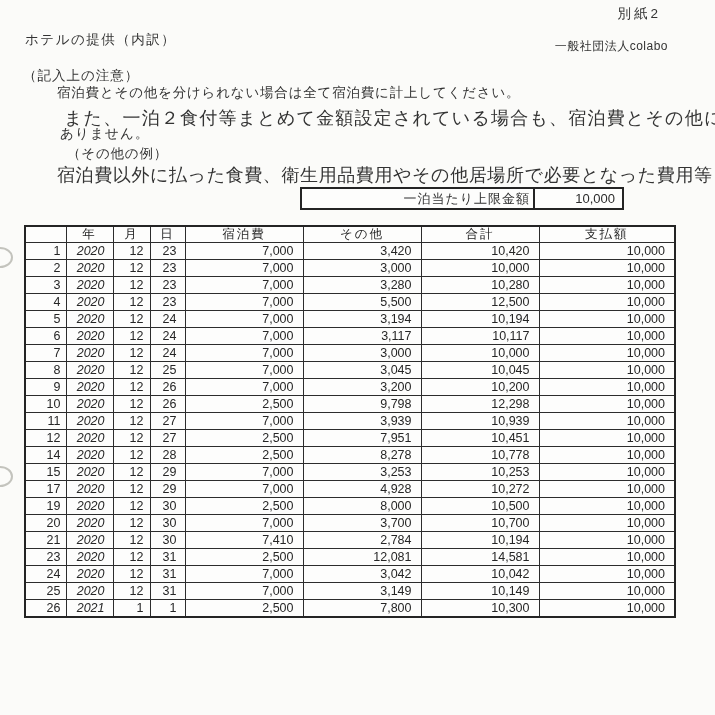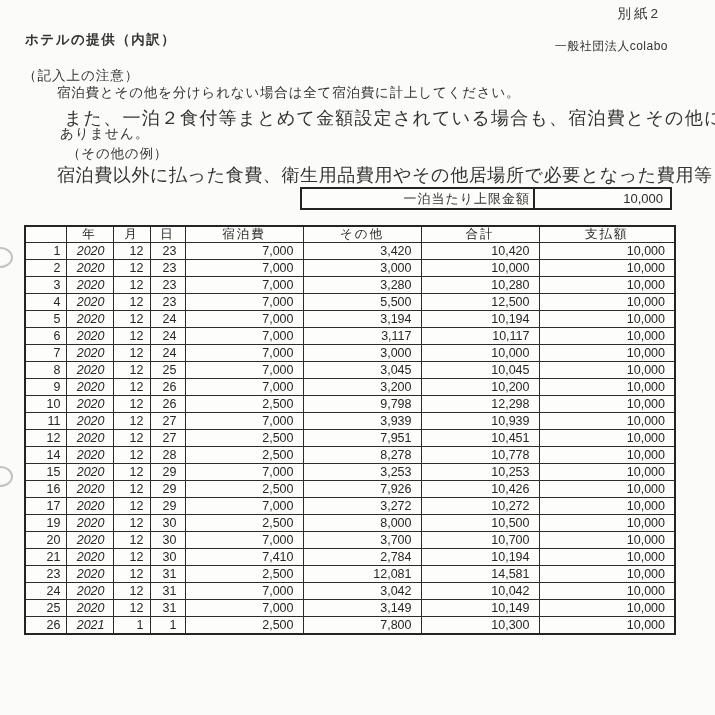--- a/index.html
+++ b/index.html
@@ -10,32 +10,32 @@
     color:#2b2b2b;
     overflow:hidden;
   }
   .page {
     position:relative;
     width:715px; height:715px;
     background:#fbfbf9;
   }
   .txt { position:absolute; white-space:nowrap; color:#333333; }
   .corner-label { top:5px; right:54px; font-size:13.5px; letter-spacing:3px;text-align:center; }
-  .doc-title    { top:31px; left:25px;  font-size:13.5px; letter-spacing:1.5px;font-weight:bold; }
+  .doc-title    { top:31px; left:25px;  font-size:13.5px; letter-spacing:1.5px; }
   .org-name     { top:38px; right:47px; font-size:12px; letter-spacing:0.5px; }
   .notes-heading  { top:67px;  left:23px; font-size:13.5px; letter-spacing:1px; }
   .note-line1     { top:84px;  left:57px; font-size:13.5px; letter-spacing:0.8px; }
   .note-line2     { top:106px; left:64px; font-size:18px; letter-spacing:1.2px; }
   .note-line3     { top:125px; left:60px; font-size:13.5px; letter-spacing:1.2px;text-align:right; }
   .example-heading{ top:145px; left:67px; font-size:13.5px; letter-spacing:0.8px; }
   .example-line   { top:163px; left:57px; font-size:18px; letter-spacing:0.6px; }
 
   .limit-box {
     position:absolute; top:187px; left:300px;
-    width:372px; height:23px;
+    width:324px; height:23px;
     border:2px solid #242424;
     display:flex; background:#fdfdfc;
   }
   .limit-label {
     width:233px; border-right:2px solid #242424;
     text-align:right; font-size:13px; line-height:19px;
     padding-right:3px; letter-spacing:1px; color:#303030;
   }
   .limit-value {
     flex:1; text-align:right; font-size:13px; line-height:19px;
@@ -270,36 +270,26 @@
           <td class="c0">15</td>
           <td class="c1">2020</td>
           <td class="c2">12</td>
           <td class="c3">29</td>
           <td class="c4">7,000</td>
           <td class="c5">3,253</td>
           <td class="c6">10,253</td>
           <td class="c7">10,000</td>
         </tr>
         <tr>
-          <td class="c0">16</td>
+          <td class="c0">17</td>
           <td class="c1">2020</td>
           <td class="c2">12</td>
           <td class="c3">29</td>
-          <td class="c4">2,500</td>
-          <td class="c5">7,926</td>
-          <td class="c6">10,426</td>
-          <td class="c7">10,000</td>
-        </tr>
-        <tr>
-          <td class="c0">17</td>
-          <td class="c1">2020</td>
-          <td class="c2">12</td>
-          <td class="c3">29</td>
-          <td class="c4">7,000</td>
-          <td class="c5">3,272</td>
+          <td class="c4">7,000</td>
+          <td class="c5">4,928</td>
           <td class="c6">10,272</td>
           <td class="c7">10,000</td>
         </tr>
         <tr>
           <td class="c0">19</td>
           <td class="c1">2020</td>
           <td class="c2">12</td>
           <td class="c3">30</td>
           <td class="c4">2,500</td>
           <td class="c5">8,000</td>

